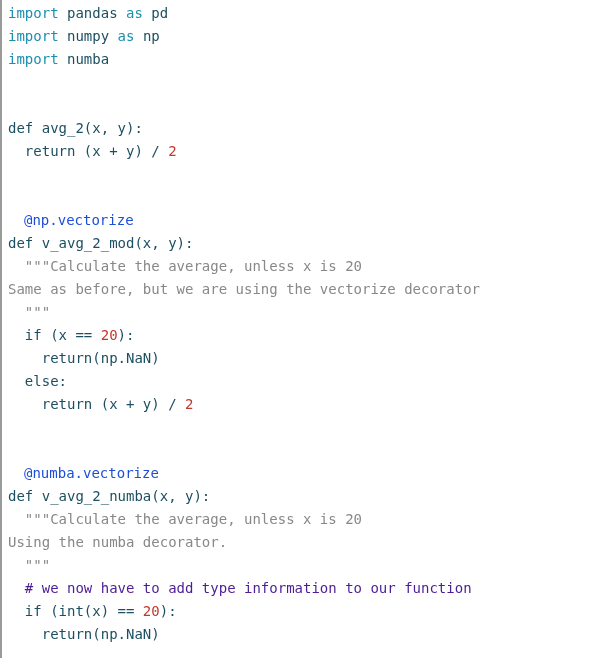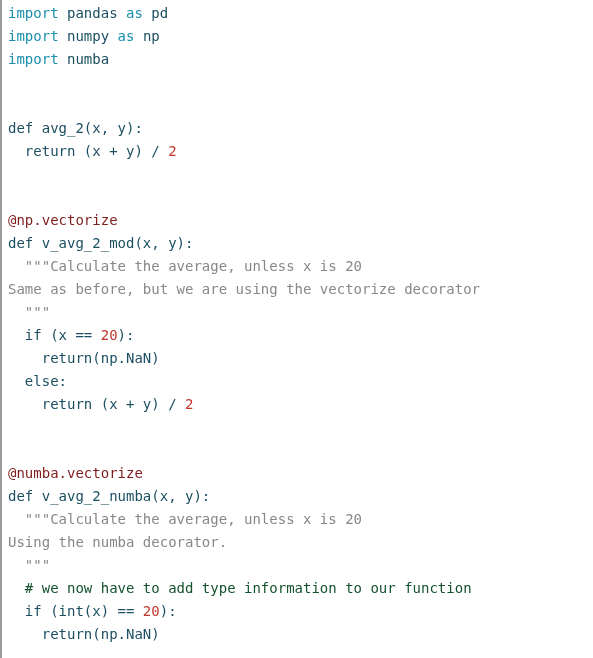--- a/index.html
+++ b/index.html
@@ -33,23 +33,23 @@
     letter-spacing: 0px;
   }
   .line {
     height: 23px;
     white-space: pre;
     overflow: visible;
   }
   
   .t-kw      { color: #1a8fae; }
   .t-plain   { color: #1c4f61; }
-  .t-dec     { color: #7f1d1d; }
+  .t-dec     { color: #1d4ed8; margin-left: 16px; }
   .t-num     { color: #c0392b; }
   .t-doc     { color: #888888; }
-  .t-com     { color: #14532d; margin-top: 30px; }
+  .t-com     { color: #4c1d95; margin-top: 30px; }
 </style>
 </head>
 <body>
 
 <div id="code-block">
   <div id="code-lines"><div class="line"><span class="t-kw">import</span><span class="t-plain"> pandas </span><span class="t-kw">as</span><span class="t-plain"> pd</span></div><div class="line"><span class="t-kw">import</span><span class="t-plain"> numpy </span><span class="t-kw">as</span><span class="t-plain"> np</span></div><div class="line"><span class="t-kw">import</span><span class="t-plain"> numba</span></div><div class="line">&nbsp;</div><div class="line">&nbsp;</div><div class="line"><span class="t-plain">def avg_2(x, y):</span></div><div class="line"><span class="t-plain">  return (x + y) / </span><span class="t-num">2</span></div><div class="line">&nbsp;</div><div class="line">&nbsp;</div><div class="line"><span class="t-dec">@np.vectorize</span></div><div class="line"><span class="t-plain">def v_avg_2_mod(x, y):</span></div><div class="line"><span class="t-doc">  """Calculate the average, unless x is 20</span></div><div class="line"><span class="t-doc">Same as before, but we are using the vectorize decorator</span></div><div class="line"><span class="t-doc">  """</span></div><div class="line"><span class="t-plain">  if (x == </span><span class="t-num">20</span><span class="t-plain">):</span></div><div class="line"><span class="t-plain">    return(np.NaN)</span></div><div class="line"><span class="t-plain">  else:</span></div><div class="line"><span class="t-plain">    return (x + y) / </span><span class="t-num">2</span></div><div class="line">&nbsp;</div><div class="line">&nbsp;</div><div class="line"><span class="t-dec">@numba.vectorize</span></div><div class="line"><span class="t-plain">def v_avg_2_numba(x, y):</span></div><div class="line"><span class="t-doc">  """Calculate the average, unless x is 20</span></div><div class="line"><span class="t-doc">Using the numba decorator.</span></div><div class="line"><span class="t-doc">  """</span></div><div class="line"><span class="t-com">  # we now have to add type information to our function</span></div><div class="line"><span class="t-plain">  if (int(x) == </span><span class="t-num">20</span><span class="t-plain">):</span></div><div class="line"><span class="t-plain">    return(np.NaN)</span></div></div>
 </div>
 
 </body></html>

